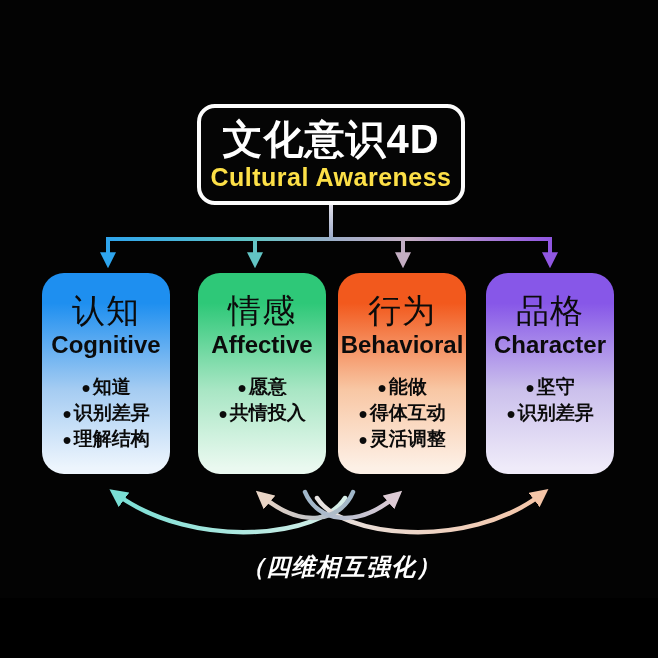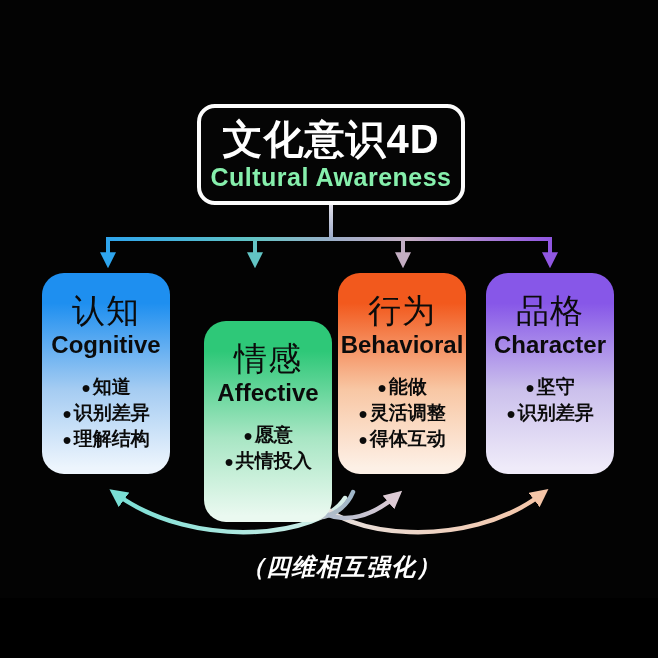--- a/index.html
+++ b/index.html
@@ -10,21 +10,21 @@
     padding-left:24px;
   }
   
   .title-box{
     position:absolute;left:197px;top:104px;width:268px;height:101px;
     box-sizing:border-box;border:4px solid #fcfcfc;border-radius:18px;
     background:#050505;display:flex;flex-direction:column;
     align-items:center;justify-content:center;
   }
   .title-zh{color:#fff;font-size:40px;font-weight:bold;line-height:1;letter-spacing:1px;}
-  .title-en{color:#86efac;font-size:25px;font-weight:bold;line-height:1;margin-top:6px;letter-spacing:0.5px;}
+  .title-en{color:#fde047;font-size:25px;font-weight:bold;line-height:1;margin-top:6px;letter-spacing:0.5px;}
   
   svg.overlay{position:absolute;left:0;top:0;pointer-events:none;}
   
   .card{
     position:absolute;top:273px;width:128px;height:201px;border-radius:22px;
     text-align:center;color:#0b0b0b;
   }
   .card-zh{font-size:33px;font-weight:normal;line-height:1;margin-top:21px;letter-spacing:1px;}
   .card-en{font-size:24px;font-weight:bold;line-height:1.1;margin-top:5px;}
   .bullets{margin-top:16px;}
@@ -121,36 +121,36 @@
   <div class="card" style="left: 42px; background: linear-gradient(rgb(30, 143, 240) 0%, rgb(30, 143, 240) 15%, rgb(165, 204, 242) 58%, rgb(237, 245, 253) 97%);">
     <div class="card-zh">认知</div>
     <div class="card-en">Cognitive</div>
     <div class="bullets">
       <div class="bullet-line"><span class="bullet-dot">●</span><span>知道</span></div>
       <div class="bullet-line"><span class="bullet-dot">●</span><span>识别差异</span></div>
       <div class="bullet-line"><span class="bullet-dot">●</span><span>理解结构</span></div>
     </div>
   </div>
 
-  <div class="card" style="left: 204px; background: linear-gradient(rgb(46, 200, 120) 0%, rgb(46, 200, 120) 15%, rgb(168, 230, 196) 58%, rgb(234, 249, 240) 97%); margin-top: 48px;">
+  <div class="card" style="left: 198px; background: linear-gradient(rgb(46, 200, 120) 0%, rgb(46, 200, 120) 15%, rgb(168, 230, 196) 58%, rgb(234, 249, 240) 97%);">
     <div class="card-zh">情感</div>
     <div class="card-en">Affective</div>
     <div class="bullets">
       <div class="bullet-line"><span class="bullet-dot">●</span><span>愿意</span></div>
       <div class="bullet-line"><span class="bullet-dot">●</span><span>共情投入</span></div>
     </div>
   </div>
 
   <div class="card" style="left: 338px; background: linear-gradient(rgb(242, 89, 29) 0%, rgb(242, 89, 29) 15%, rgb(248, 199, 164) 58%, rgb(253, 240, 230) 97%);">
     <div class="card-zh">行为</div>
     <div class="card-en">Behavioral</div>
     <div class="bullets">
       <div class="bullet-line"><span class="bullet-dot">●</span><span>能做</span></div>
+      <div class="bullet-line"><span class="bullet-dot">●</span><span>得体互动</span></div>
       <div class="bullet-line"><span class="bullet-dot">●</span><span>灵活调整</span></div>
-      <div class="bullet-line"><span class="bullet-dot">●</span><span>得体互动</span></div>
     </div>
   </div>
 
   <div class="card" style="left: 486px; background: linear-gradient(rgb(135, 87, 232) 0%, rgb(135, 87, 232) 15%, rgb(203, 192, 236) 58%, rgb(239, 235, 249) 97%);">
     <div class="card-zh">品格</div>
     <div class="card-en">Character</div>
     <div class="bullets">
       <div class="bullet-line"><span class="bullet-dot">●</span><span>坚守</span></div>
       <div class="bullet-line"><span class="bullet-dot">●</span><span>识别差异</span></div>
     </div>

